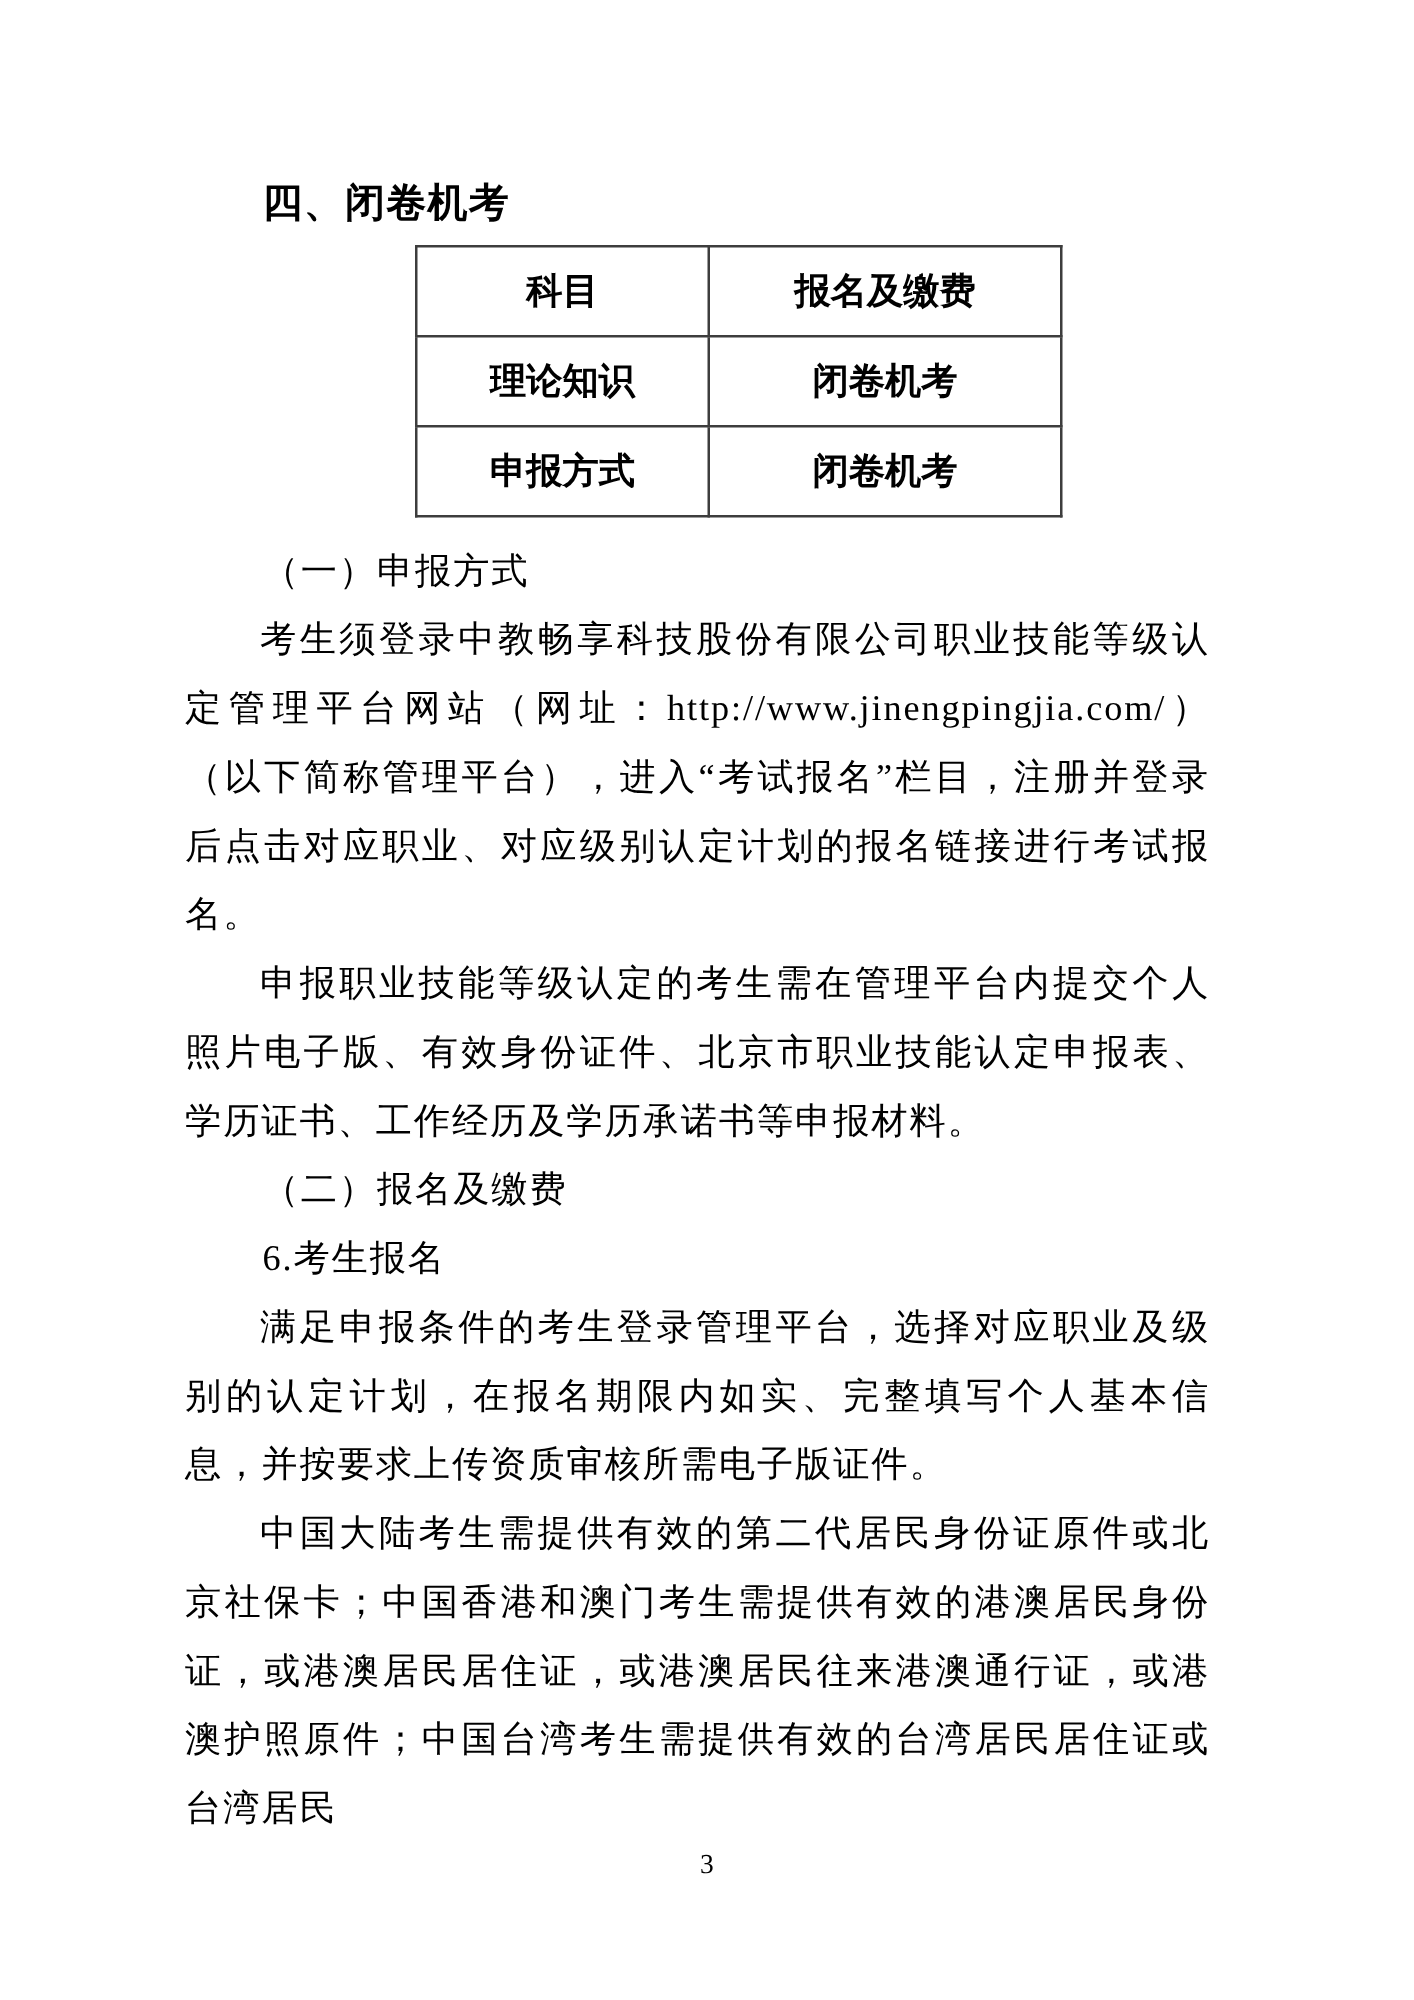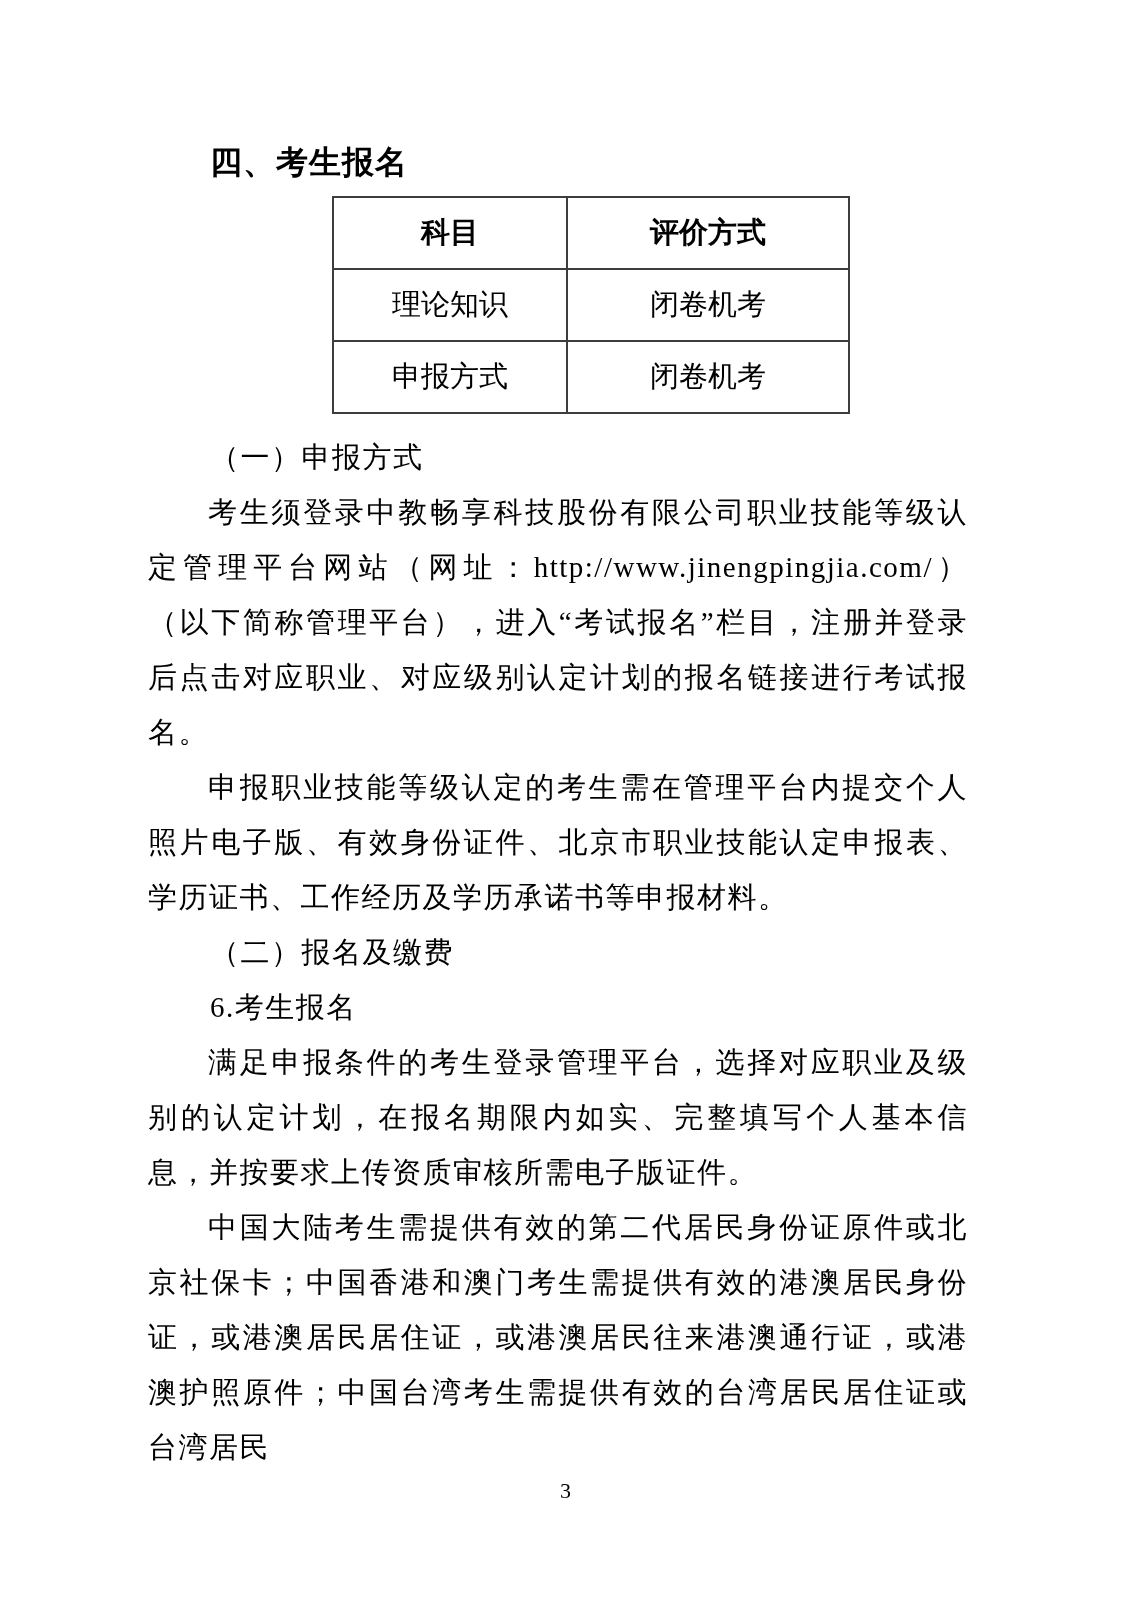--- a/index.html
+++ b/index.html
@@ -46,21 +46,21 @@
   }
   table.assessment th {
     width: 232px;
     font-family: "Liberation Sans", "DejaVu Sans", sans-serif;
     font-weight: bold;
     font-size: 29px;
   }
   table.assessment th.col2 { width: 280px; }
   table.assessment td {
     font-family: "Liberation Serif", "DejaVu Serif", serif;
-    font-weight: normal;
+    font-weight: bold;
     font-size: 29px;
   }
   .body-line, .body-para {
     font-family: "Liberation Serif", "DejaVu Serif", serif;
     font-size: 29px;
     line-height: 55px;
     margin: 0;
     letter-spacing: 1.5px;
   }
   .body-line {
@@ -83,27 +83,27 @@
     font-family: "Liberation Serif", "DejaVu Serif", serif;
     font-size: 22px;
   }
 </style>
 </head>
 <body>
 
 <div class="page">
   <div class="content">
 
-    <h2 class="sec-heading">四、考生报名</h2>
+    <h2 class="sec-heading">四、闭卷机考</h2>
 
     <table class="assessment">
       <tbody>
         <tr>
           <th>科目</th>
-          <th class="col2">评价方式</th>
+          <th class="col2">报名及缴费</th>
         </tr>
         <tr>
           <td>理论知识</td>
           <td>闭卷机考</td>
         </tr>
         <tr>
           <td>申报方式</td>
           <td>闭卷机考</td>
         </tr>
       </tbody>

